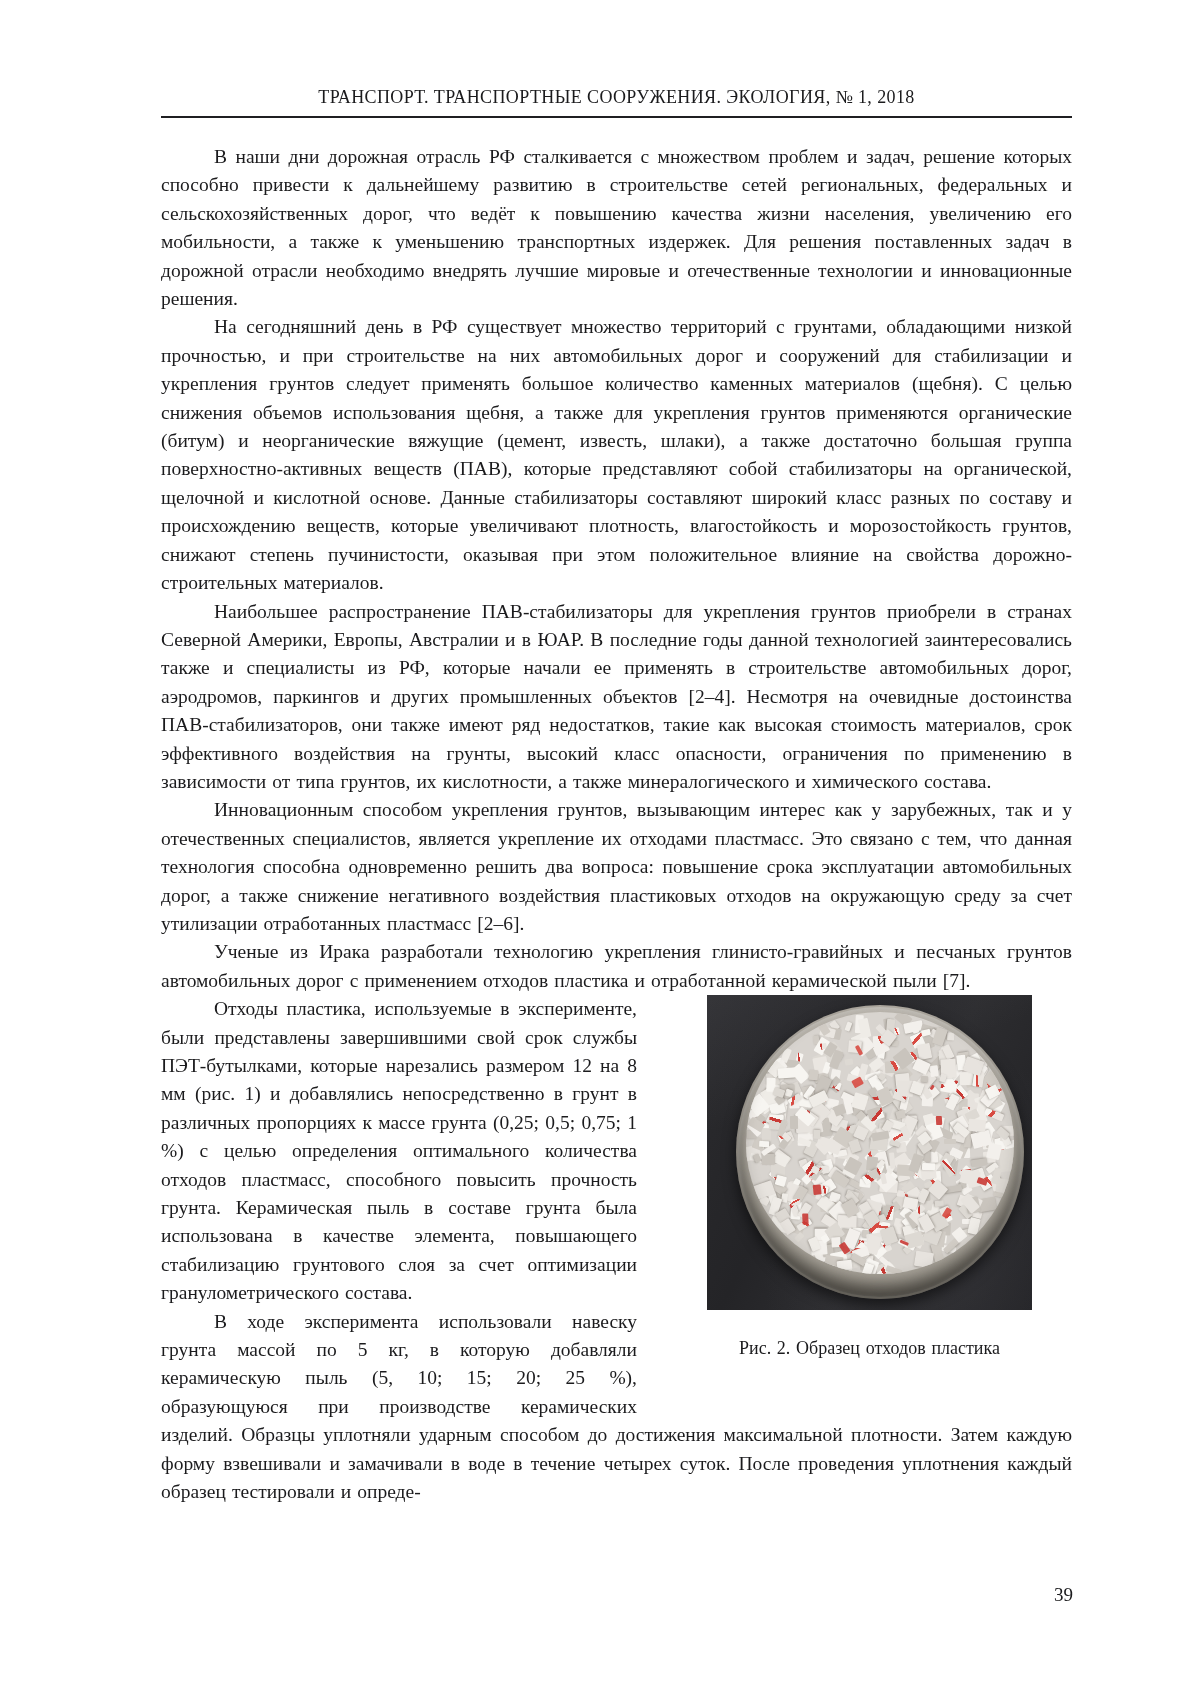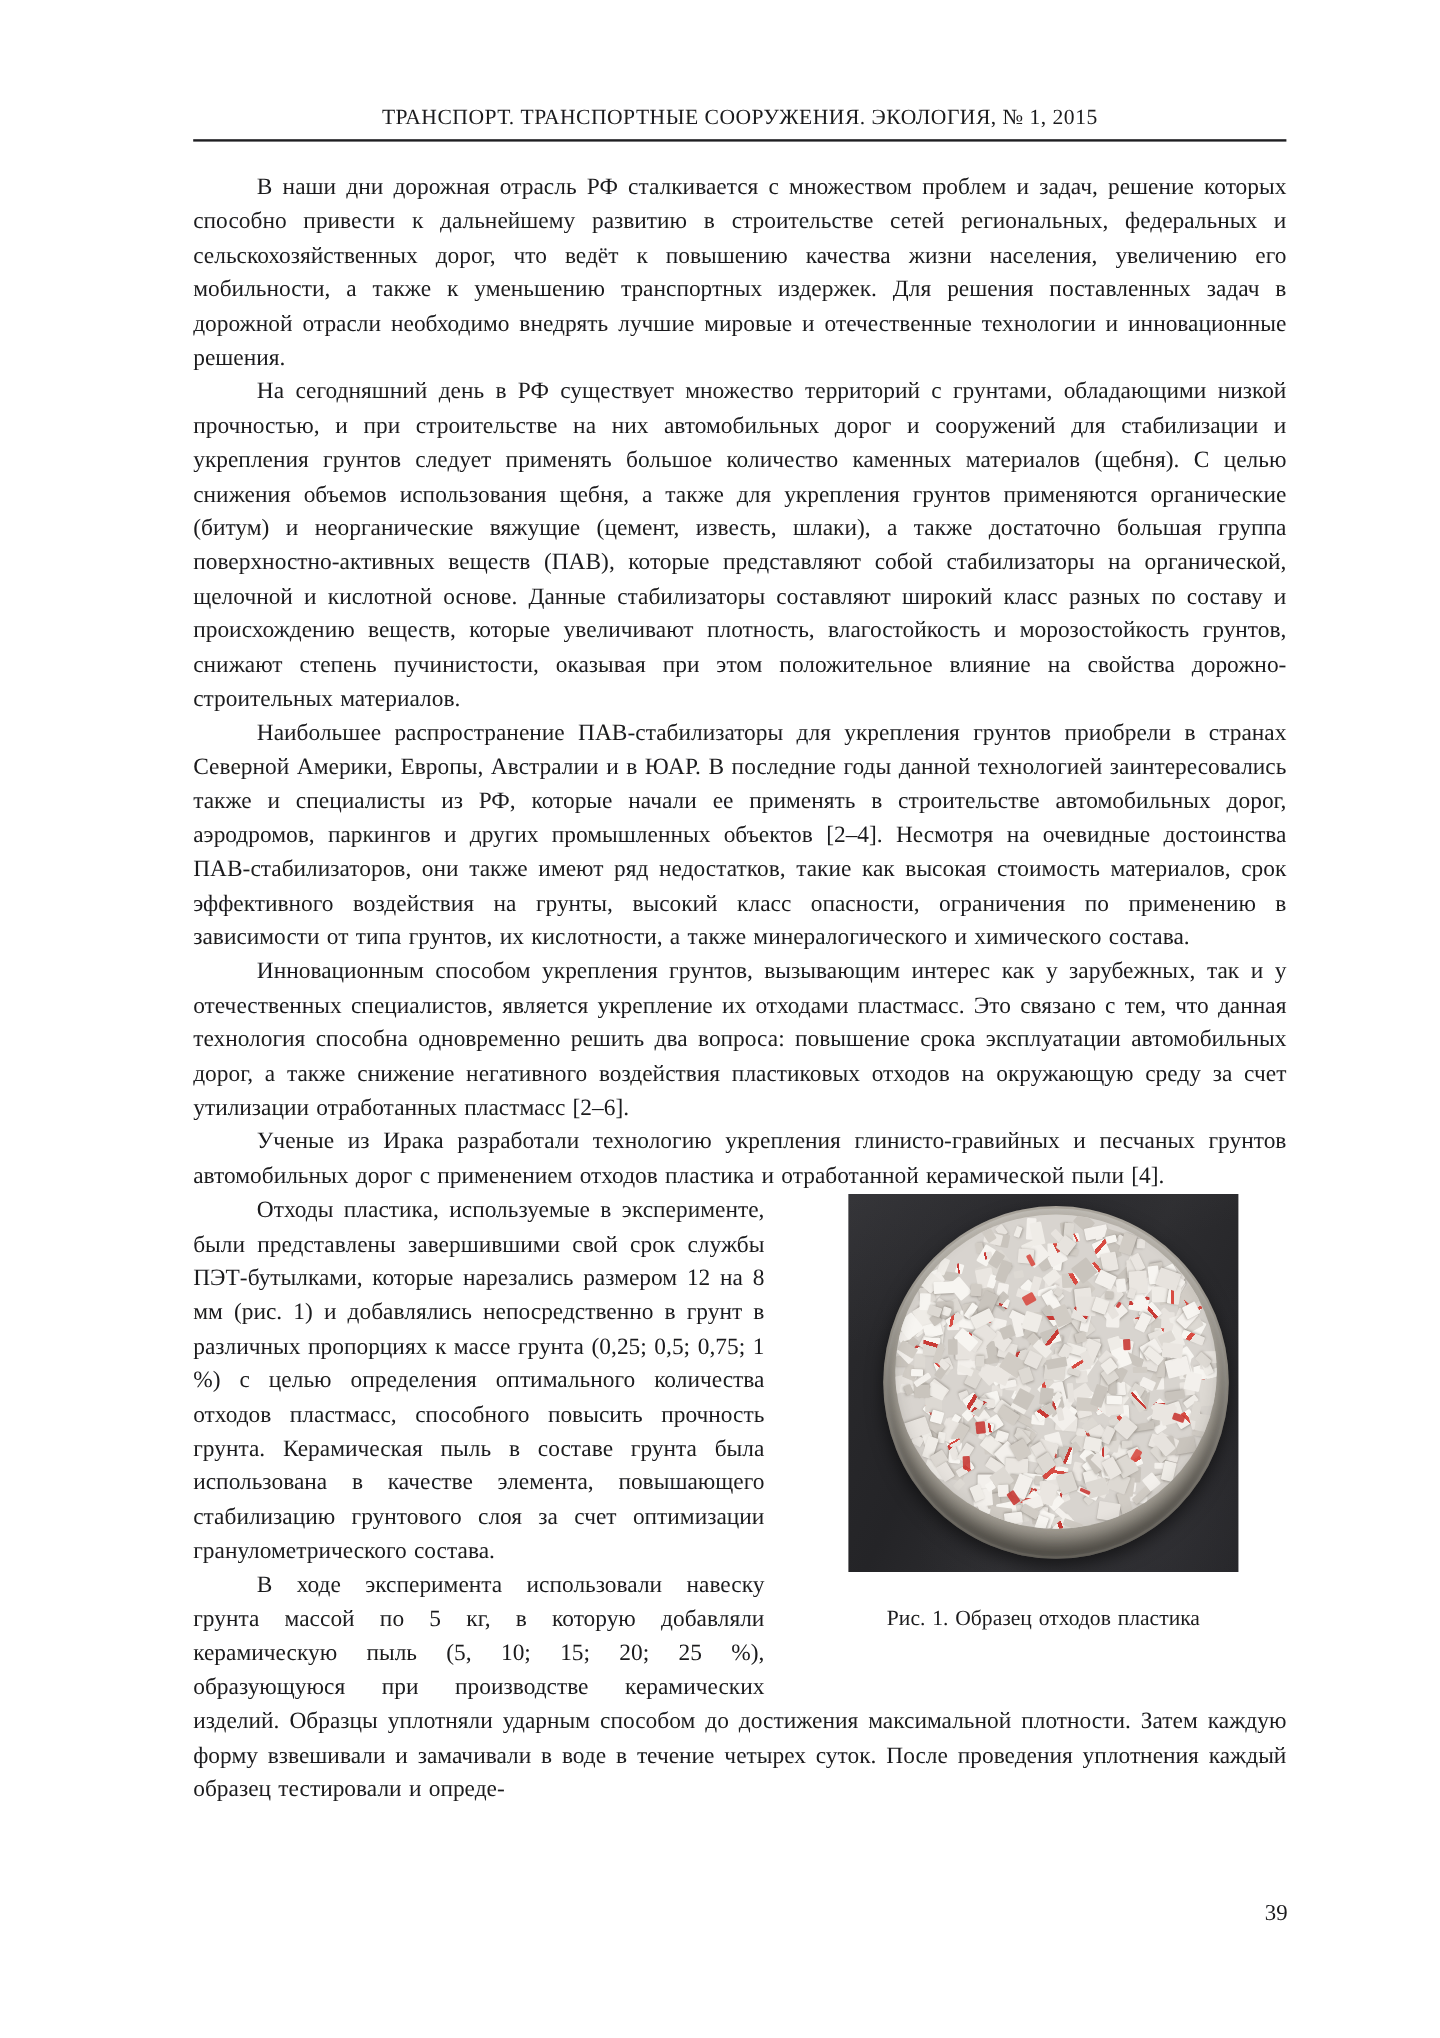--- a/index.html
+++ b/index.html
@@ -107,28 +107,28 @@
     font-size: 19px;
     line-height: 24px;
   }
 </style>
 </head>
 <body>
 
 <div class="page">
   <div class="content">
 
-    <div class="journal-header">ТРАНСПОРТ. ТРАНСПОРТНЫЕ СООРУЖЕНИЯ. ЭКОЛОГИЯ, № 1, 2015</div>
+    <div class="journal-header">ТРАНСПОРТ. ТРАНСПОРТНЫЕ СООРУЖЕНИЯ. ЭКОЛОГИЯ, № 1, 2018</div>
 
     <div class="body-text">
       <div class="para">В наши дни дорожная отрасль РФ сталкивается с множеством проблем и задач, решение которых способно привести к дальнейшему развитию в строительстве сетей региональных, федеральных и сельскохозяйственных дорог, что ведёт к повышению качества жизни населения, увеличению его мобильности, а также к уменьшению транспортных издержек. Для решения поставленных задач в дорожной отрасли необходимо внедрять лучшие мировые и отечественные технологии и инновационные решения.</div>
       <div class="para">На сегодняшний день в РФ существует множество территорий с грунтами, обладающими низкой прочностью, и при строительстве на них автомобильных дорог и сооружений для стабилизации и укрепления грунтов следует применять большое количество каменных материалов (щебня). С целью снижения объемов использования щебня, а также для укрепления грунтов применяются органические (битум) и неорганические вяжущие (цемент, известь, шлаки), а также достаточно большая группа поверхностно-активных веществ (ПАВ), которые представляют собой стабилизаторы на органической, щелочной и кислотной основе. Данные стабилизаторы составляют широкий класс разных по составу и происхождению веществ, которые увеличивают плотность, влагостойкость и морозостойкость грунтов, снижают степень пучинистости, оказывая при этом положительное влияние на свойства дорожно-строительных материалов.</div>
       <div class="para">Наибольшее распространение ПАВ-стабилизаторы для укрепления грунтов приобрели в странах Северной Америки, Европы, Австралии и в ЮАР. В последние годы данной технологией заинтересовались также и специалисты из РФ, которые начали ее применять в строительстве автомобильных дорог, аэродромов, паркингов и других промышленных объектов [2–4]. Несмотря на очевидные достоинства ПАВ-стабилизаторов, они также имеют ряд недостатков, такие как высокая стоимость материалов, срок эффективного воздействия на грунты, высокий класс опасности, ограничения по применению в зависимости от типа грунтов, их кислотности, а также минералогического и химического состава.</div>
       <div class="para">Инновационным способом укрепления грунтов, вызывающим интерес как у зарубежных, так и у отечественных специалистов, является укрепление их отходами пластмасс. Это связано с тем, что данная технология способна одновременно решить два вопроса: повышение срока эксплуатации автомобильных дорог, а также снижение негативного воздействия пластиковых отходов на окружающую среду за счет утилизации отработанных пластмасс [2–6].</div>
-      <div class="para">Ученые из Ирака разработали технологию укрепления глинисто-гравийных и песчаных грунтов автомобильных дорог с применением отходов пластика и отработанной керамической пыли [4].</div>
+      <div class="para">Ученые из Ирака разработали технологию укрепления глинисто-гравийных и песчаных грунтов автомобильных дорог с применением отходов пластика и отработанной керамической пыли [7].</div>
 
       <div class="para">
         <figure class="figure">
           <div class="photo">
             <div class="dish">
               <div class="flakes">
                   <div class="flake" style="left: 131.8px; top: 32.8px; width: 9.6px; height: 6.7px; transform: rotate(230deg); background: rgb(221, 217, 211);"></div>
                   <div class="flake" style="left: 84.3px; top: 59.2px; width: 11.6px; height: 8.6px; transform: rotate(100deg); background: rgb(243, 240, 236);"></div>
                   <div class="flake" style="left: 24.1px; top: 143px; width: 13.7px; height: 8px; transform: rotate(348deg); background: linear-gradient(22deg, rgb(201, 196, 189) 52%, rgb(216, 75, 66) 52%, rgb(216, 75, 66) 70%, rgb(247, 245, 241) 70%); box-shadow: rgba(110, 104, 96, 0.45) 0px 1px 2px;"></div>
                   <div class="flake" style="left: 150.2px; top: 180.1px; width: 12.2px; height: 15.7px; transform: rotate(44deg); background: rgb(221, 217, 211); box-shadow: rgba(110, 104, 96, 0.45) 0px 1px 2px;"></div>
@@ -675,21 +675,21 @@
                   <div class="flake" style="left: 66.7px; top: 172.9px; width: 8.2px; height: 9.7px; transform: rotate(174deg); background: rgb(201, 58, 53); opacity: 0.9;"></div>
                   <div class="flake" style="left: 53.9px; top: 203.9px; width: 10.9px; height: 6.1px; transform: rotate(267deg); background: rgb(201, 58, 53); opacity: 0.9;"></div>
                   <div class="flake" style="left: 196.1px; top: 198px; width: 9.8px; height: 6px; transform: rotate(301deg); background: rgb(216, 75, 66); opacity: 0.9;"></div>
                   <div class="flake" style="left: 231.2px; top: 165.4px; width: 10.3px; height: 6.4px; transform: rotate(199deg); background: rgb(201, 58, 53); opacity: 0.9;"></div>
                   <div class="flake" style="left: 189.9px; top: 104px; width: 6.4px; height: 8.5px; transform: rotate(357deg); background: rgb(201, 58, 53); opacity: 0.9;"></div>
                   <div class="flake" style="left: 107.3px; top: 65.5px; width: 9.5px; height: 8.3px; transform: rotate(151deg); background: rgb(216, 75, 66); opacity: 0.9;"></div>
                 </div>
               <div class="dish-rim"></div>
             </div>
           </div>
-          <figcaption class="figure-caption">Рис. 1. Образец отходов пластика</figcaption>
+          <figcaption class="figure-caption">Рис. 2. Образец отходов пластика</figcaption>
         </figure>
         <span>Отходы пластика, используемые в эксперименте, были представлены завершившими свой срок службы ПЭТ-бутылками, которые нарезались размером 12 на 8 мм (рис. 1) и добавлялись непосредственно в грунт в различных пропорциях к массе грунта (0,25; 0,5; 0,75; 1 %) с целью определения оптимального количества отходов пластмасс, способного повысить прочность грунта. Керамическая пыль в составе грунта была использована в качестве элемента, повышающего стабилизацию грунтового слоя за счет оптимизации гранулометрического состава.</span>
       </div>
 
       <div class="para">В ходе эксперимента использовали навеску грунта массой по 5 кг, в которую добавляли керамическую пыль (5, 10; 15; 20; 25 %), образующуюся при производстве керамических изделий. Образцы уплотняли ударным способом до достижения максимальной плотности. Затем каждую форму взвешивали и замачивали в воде в течение четырех суток. После проведения уплотнения каждый образец тестировали и опреде-</div>
     </div>
 
   </div>
 
   <div class="page-number">39</div>

